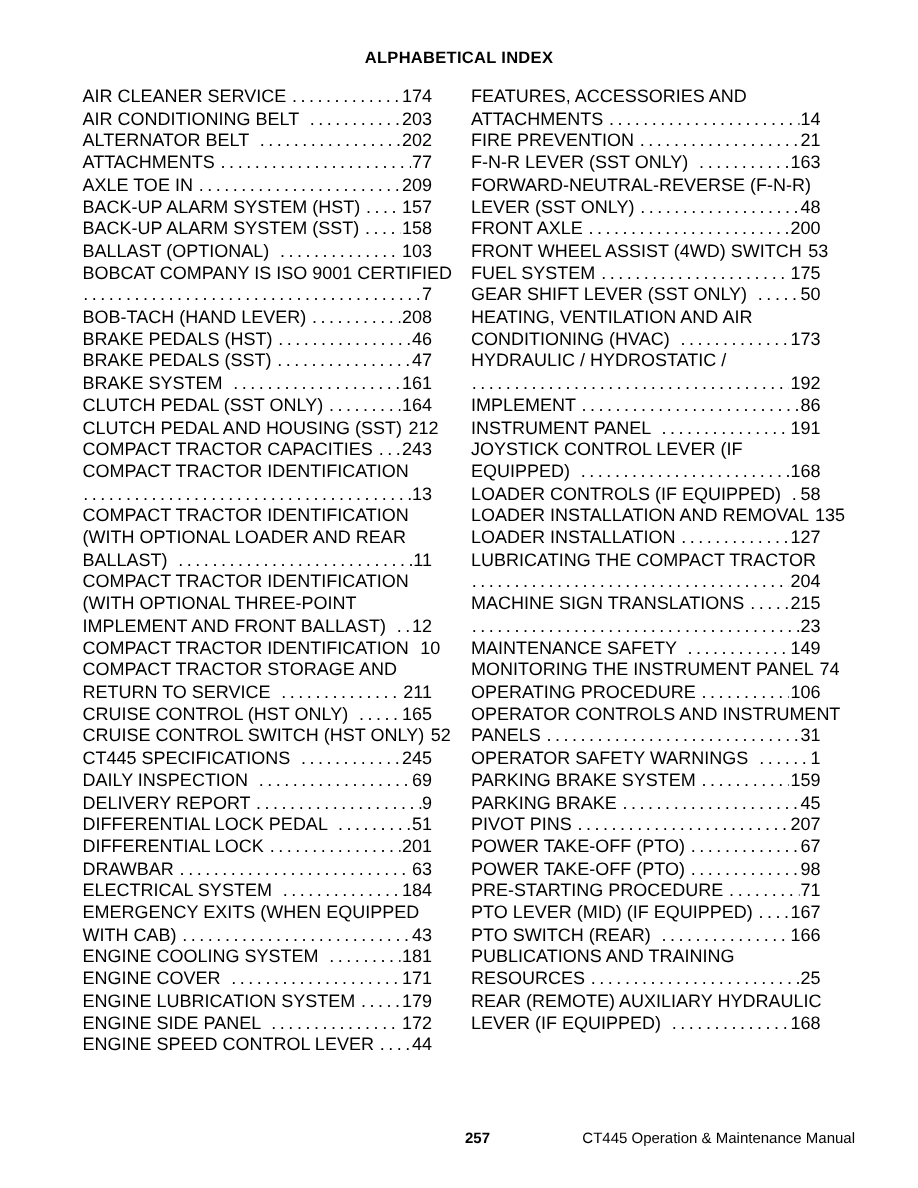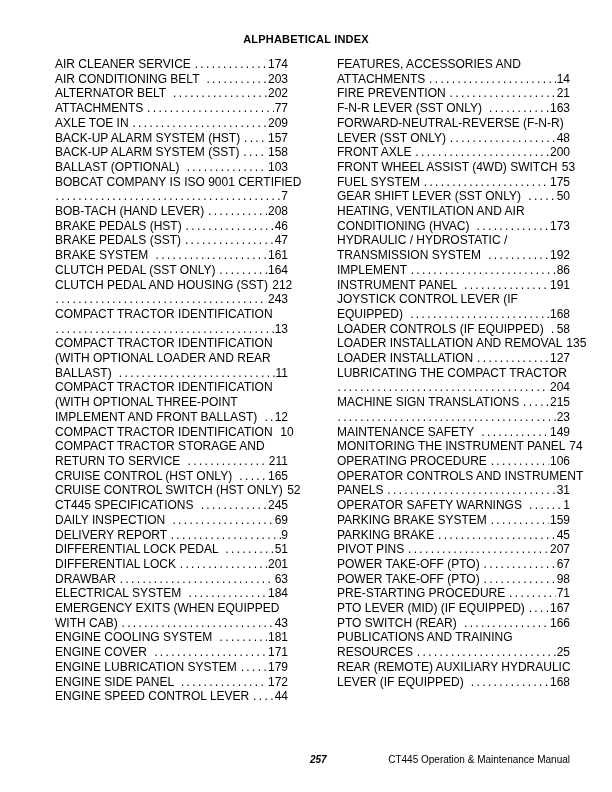--- a/index.html
+++ b/index.html
@@ -33,21 +33,20 @@
   }
 
   .columns {
     position: absolute;
     top: 57px;
     left: 55px;
     width: 515px;
     display: flex;
     gap: 26px;
     align-items: flex-start;
-    justify-content: space-between;
   }
 
   .column {
     width: 233px;
     flex: 0 0 233px;
   }
 
   
   .entry {
     font-size: 12px;
@@ -107,21 +106,20 @@
     top: 754px;
     width: 612px;
     height: 20px;
   }
   .footer-page {
     position: absolute;
     left: 310px;
     top: 0;
     font-size: 10px;
     font-weight: bold;
-    font-style: italic;
   }
   .footer-manual {
     position: absolute;
     right: 42px;
     top: 0;
     font-size: 10px;
     font-weight: normal;
     white-space: pre;
   }
 </style>
@@ -266,20 +264,21 @@
             <span class="leader-line">
               <span class="leader-text">CLUTCH PEDAL AND HOUSING (SST) </span>
               <span class="leader-dots" aria-hidden="true">..........................................................................................</span>
               <span class="leader-page">212</span>
             </span>
           </span>
         </div>
         <div class="entry">
           <span class="entry-body">
             <span class="leader-line">
+              <span class="leader-text">COMPACT TRACTOR CAPACITIES </span>
               <span class="leader-dots" aria-hidden="true">..........................................................................................</span>
               <span class="leader-page">243</span>
             </span>
           </span>
         </div>
         <div class="entry">
           <span class="entry-body">
             <span class="wrap-line">COMPACT TRACTOR IDENTIFICATION</span>
             <span class="leader-line">
               <span class="leader-dots" aria-hidden="true">..........................................................................................</span>
@@ -547,21 +546,20 @@
               <span class="leader-text">CONDITIONING (HVAC)  </span>
               <span class="leader-dots" aria-hidden="true">..........................................................................................</span>
               <span class="leader-page">173</span>
             </span>
           </span>
         </div>
         <div class="entry">
           <span class="entry-body">
             <span class="wrap-line">HYDRAULIC / HYDROSTATIC /</span>
             <span class="leader-line">
-              <span class="leader-text">TRANSMISSION SYSTEM  </span>
               <span class="leader-dots" aria-hidden="true">..........................................................................................</span>
               <span class="leader-page">192</span>
             </span>
           </span>
         </div>
         <div class="entry">
           <span class="entry-body">
             <span class="leader-line">
               <span class="leader-text">IMPLEMENT </span>
               <span class="leader-dots" aria-hidden="true">..........................................................................................</span>

